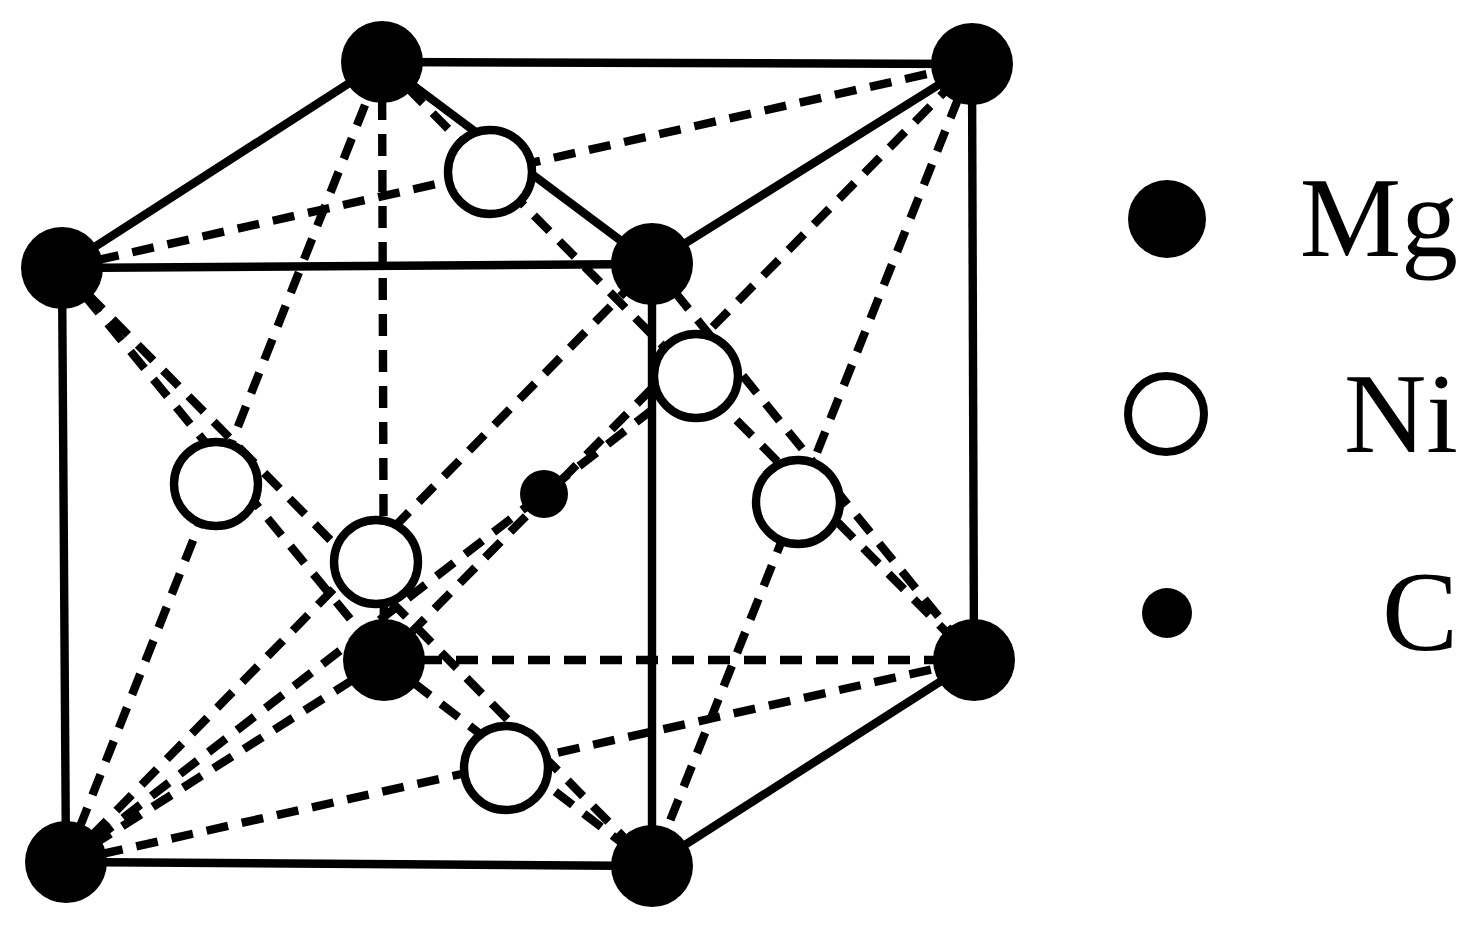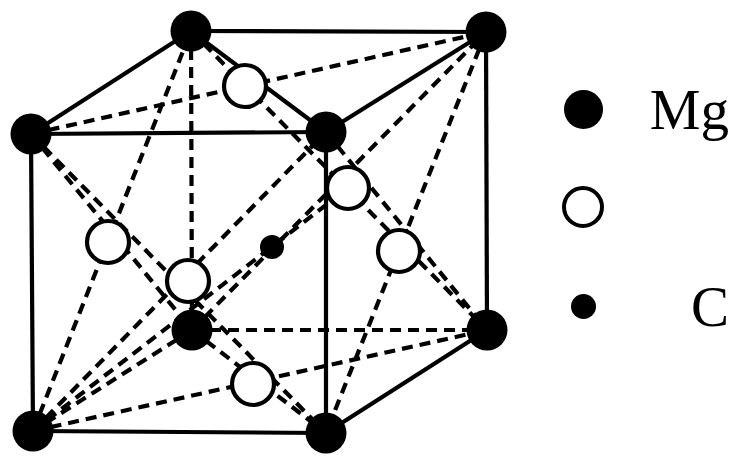--- a/index.html
+++ b/index.html
@@ -79,20 +79,21 @@
     <div class="legend-row row-mg">
       <div class="legend-icon-box">
         <div class="icon-mg"></div>
       </div>
       <div class="legend-label">Mg</div>
     </div>
     <div class="legend-row row-ni">
       <div class="legend-icon-box">
         <div class="icon-ni"></div>
       </div>
+      <div class="legend-label">Ni</div>
     </div>
     <div class="legend-row row-c">
       <div class="legend-icon-box">
         <div class="icon-c"></div>
       </div>
       <div class="legend-label">C</div>
     </div>
   </div>
 </div>
 

